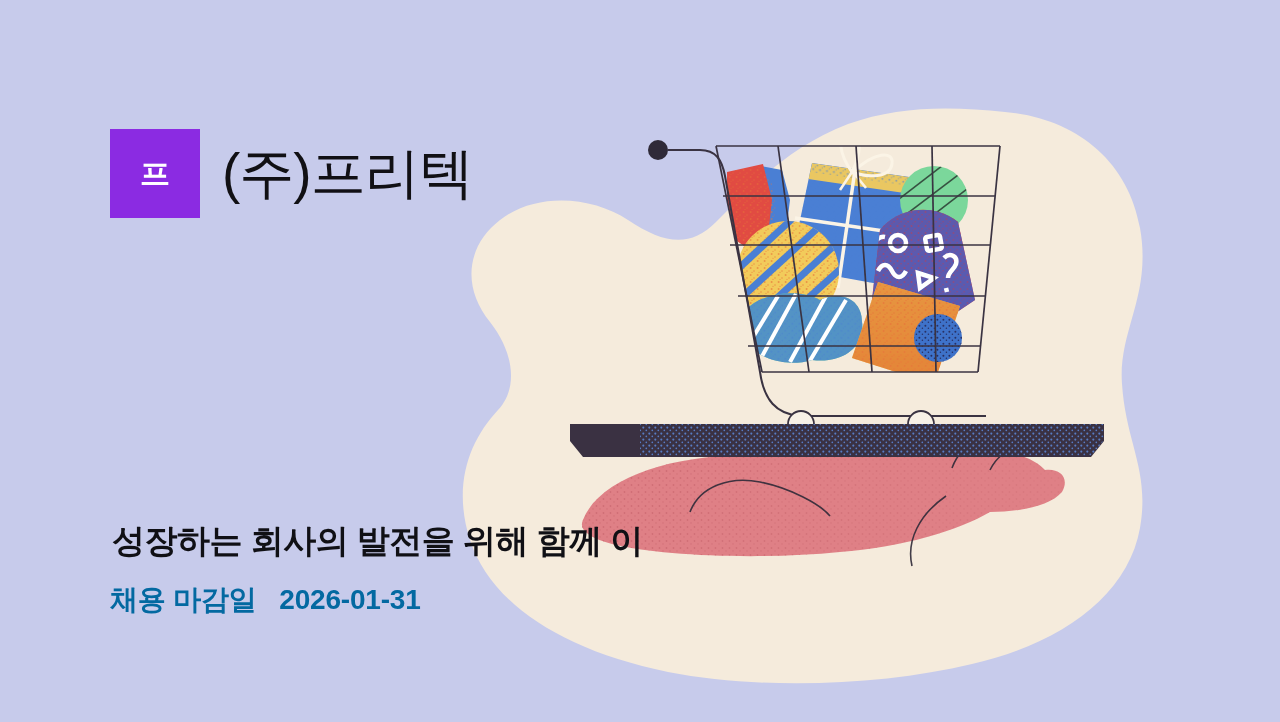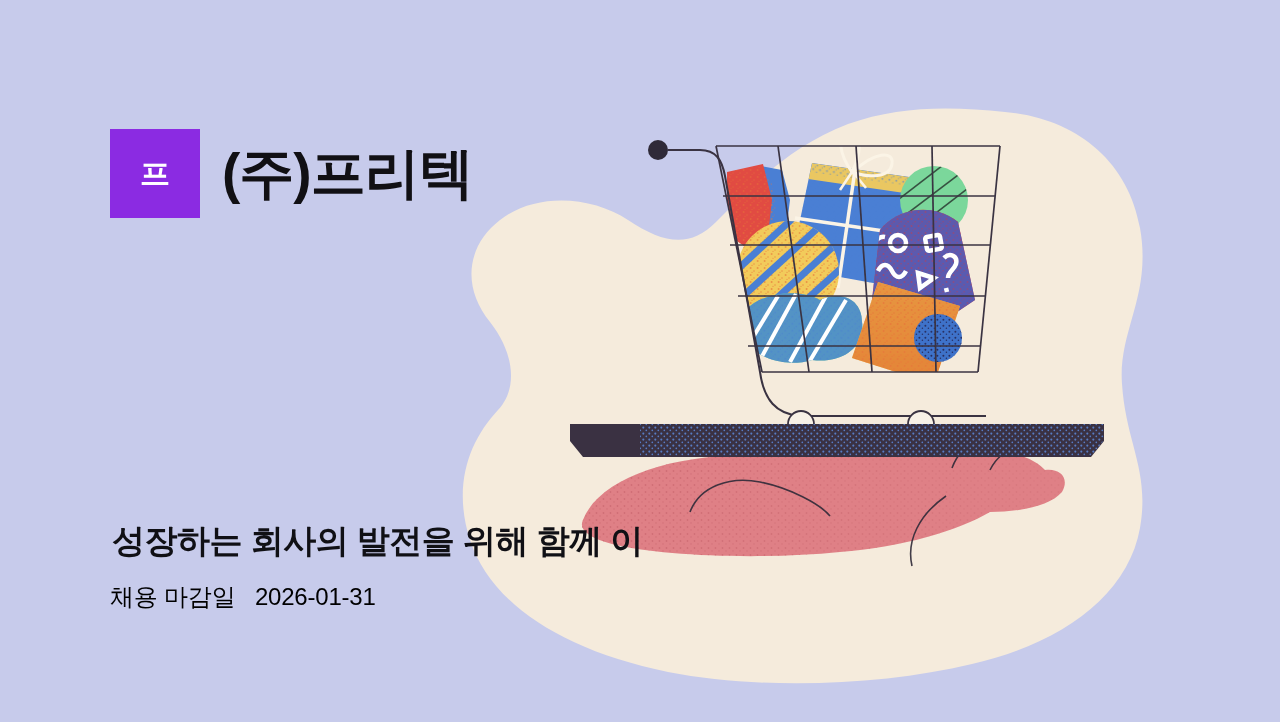--- a/index.html
+++ b/index.html
@@ -17,33 +17,33 @@
   
   .header{position:absolute;left:110px;top:129px;display:flex;align-items:center;}
   .logo-badge{
     width:90px;height:89px;background:#8b2be2;
     display:flex;align-items:center;justify-content:center;
     color:#fff;font-size:30px;font-weight:700;line-height:1;
     letter-spacing:0;
   }
   .company-title{
     margin-left:22px;color:#111014;
-    font-size:55px;font-weight:700;line-height:1;
+    font-size:55px;font-weight:400;line-height:1;
     letter-spacing:-1px;white-space:nowrap;
   }
 
   
   .tagline{
     position:absolute;left:112px;top:521px;
     color:#101015;font-size:33px;font-weight:700;
     line-height:1.2;white-space:nowrap;letter-spacing:-0.5px;text-align:center;
   }
   .deadline{
     position:absolute;left:110px;top:583px;
-    color:#000000;font-size:24px;font-weight:400;
+    color:#0369a1;font-size:28px;font-weight:700;
     line-height:1.2;white-space:nowrap;letter-spacing:-0.2px;
   }
 </style>
 </head>
 <body>
 
 <div class="stage">
 
   <div class="illus">
     <svg viewBox="0 0 1280 722" xmlns="http://www.w3.org/2000/svg">

